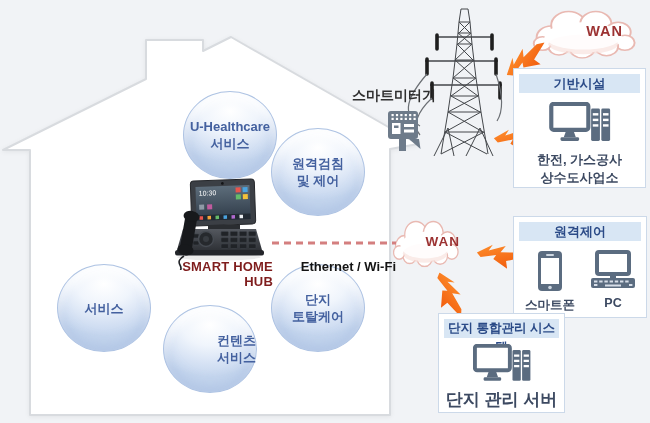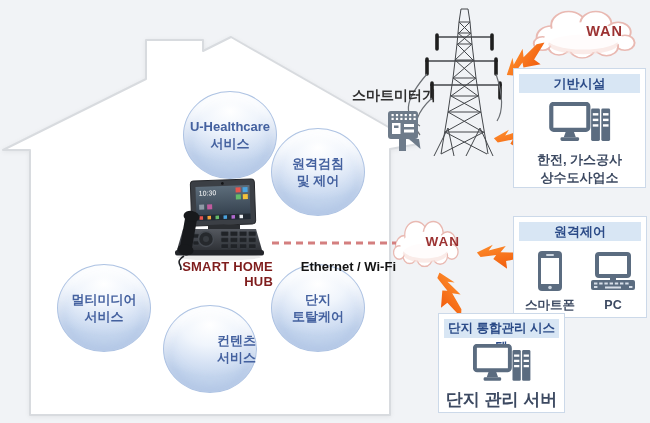--- a/index.html
+++ b/index.html
@@ -22,21 +22,21 @@
   .eth-label{font-size:13px;font-weight:bold;color:#141414;}
   .wan-label{font-weight:bold;color:#9c3232;letter-spacing:1px;}
   .meter-label{font-size:14px;font-weight:bold;color:#2f2f2f;}
 
   
   .infobox{position:absolute;background:#ffffff;border:1px solid #ccd9e9;box-sizing:border-box;
     display:flex;flex-direction:column;align-items:center;}
   .infobox .hd{align-self:stretch;margin:5px 5px 0 5px;background:#d8e6f4;color:#2a4a87;
     font-weight:bold;text-align:center;height:19px;line-height:19px;font-size:13px;}
   .caption{color:#3c4961;font-weight:600;font-size:13px;line-height:1.4;text-align:center;}
-  .devrow{display:flex;align-items:flex-end;gap:16px;margin-top:9px;}
+  .devrow{display:flex;align-items:flex-start;gap:16px;margin-top:9px;}
   .devcol{display:flex;flex-direction:column;align-items:center;}
   .devcol .caption{margin-top:5px;font-size:12.5px;}
 </style>
 </head>
 <body>
 
 <div class="stage">
 
   <svg class="layer" width="650" height="423" viewBox="0 0 650 423">
     <defs>
@@ -190,21 +190,20 @@
 
   <div class="bubble" style="left:165px;top:91px;width:92px;height:86px;margin-left:18px;">
     <span>U-Healthcare</span>
     <span>서비스</span>
   </div>
   <div class="bubble" style="left:271px;top:128px;width:92px;height:86px;">
     <span>원격검침</span>
     <span>및 제어</span>
   </div>
   <div class="bubble" style="left:57px;top:264px;width:92px;height:86px;">
-    <span>멀티미디어</span>
     <span>서비스</span>
   </div>
   <div class="bubble" style="left:163px;top:305px;width:92px;height:86px;align-items:flex-end;">
     <span>컨텐츠</span>
     <span>서비스</span>
   </div>
   <div class="bubble" style="left:271px;top:264px;width:92px;height:86px;">
     <span>단지</span>
     <span>토탈케어</span>
   </div>

